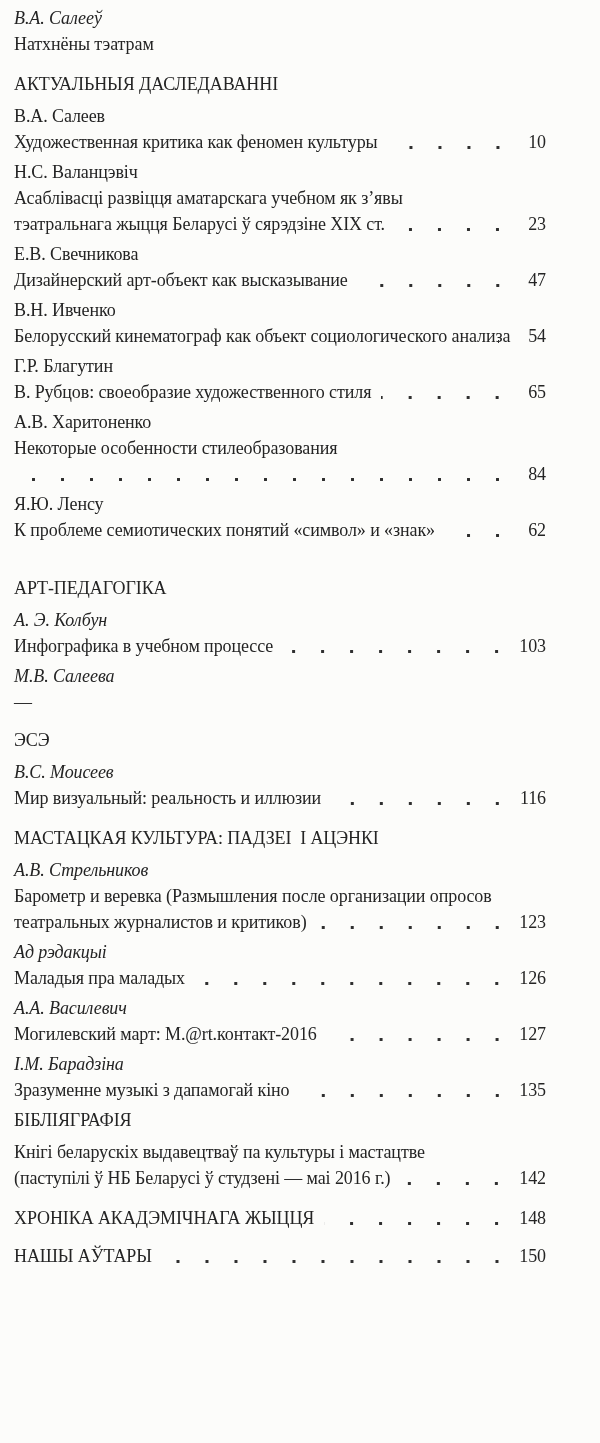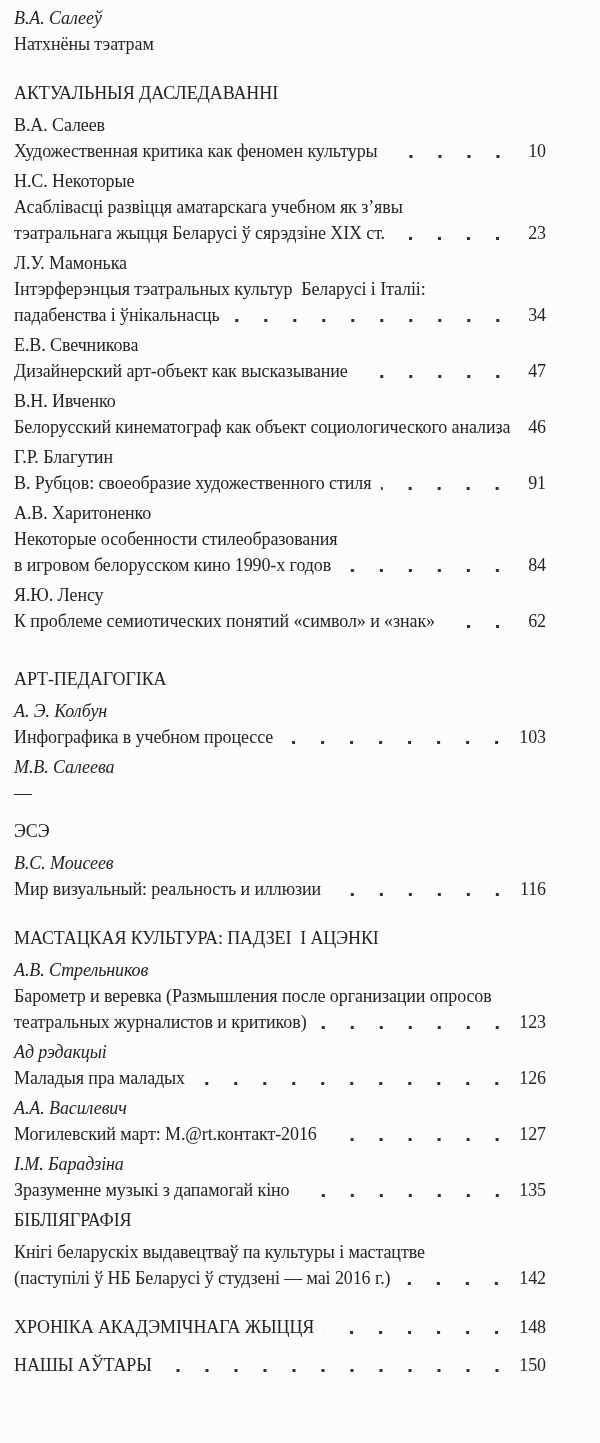--- a/index.html
+++ b/index.html
@@ -6,21 +6,21 @@
   body{width:600px;height:1443px;background:#fcfcfa;overflow:hidden}
   .page{
     box-sizing:border-box;width:564px;height:1443px;
     padding:5px 18px 16px 14px;
     font-family:"Liberation Serif",serif;
     font-size:18px;line-height:26px;color:#242424;letter-spacing:-0.1px;
   }
   .author,.t,.h-text{white-space:pre-wrap}
   .author.it{font-style:italic}
   .entry{margin:0 0 4px}
-  .h{margin:23px 0 6px}
+  .h{margin:14px 0 6px}
   .h.g32{margin-top:32px}
   .h.g12{margin-top:12px}
   .h.g0{margin-top:0}
   .row{display:flex;align-items:flex-end}
   .row .t,.row .h-text{white-space:pre;flex:0 1 auto;min-width:0}
   .leader{
     flex:1 1 auto;min-width:14px;height:5px;align-self:flex-end;
     margin:0 8px 5px 10px;
     background-image:radial-gradient(circle,#2e2e2e 1.4px,rgba(0,0,0,0) 1.8px);
     background-size:29px 5px;background-repeat:repeat-x;background-position:right center;
@@ -43,71 +43,61 @@
   <div class="entry">
     <div class="author">В.А. Салеев</div>
     <div class="row">
       <span class="t">Художественная критика как феномен культуры</span>
       <span class="leader"></span>
       <span class="pg">10</span>
     </div>
   </div>
 
   <div class="entry">
-    <div class="author">Н.С. Некоторые</div>
+    <div class="author">Н.С. Валанцэвіч</div>
     <div class="t">Асаблівасці развіцця аматарскага учебном як з’явы</div>
     <div class="row">
       <span class="t">тэатральнага жыцця Беларусі ў сярэдзіне XIX ст.</span>
       <span class="leader"></span>
       <span class="pg">23</span>
     </div>
   </div>
 
-  <div class="entry">
-    <div class="author">Л.У. Мамонька</div>
-    <div class="t">Інтэрферэнцыя тэатральных культур  Беларусі і Італіі:</div>
-    <div class="row">
-      <span class="t">падабенства і ўнікальнасць</span>
-      <span class="leader"></span>
-      <span class="pg">34</span>
-    </div>
-  </div>
 
   <div class="entry">
     <div class="author">Е.В. Свечникова</div>
     <div class="row">
       <span class="t">Дизайнерский арт-объект как высказывание</span>
       <span class="leader"></span>
       <span class="pg">47</span>
     </div>
   </div>
 
   <div class="entry">
     <div class="author">В.Н. Ивченко</div>
     <div class="row">
       <span class="t">Белорусский кинематограф как объект социологического анализа</span>
       <span class="leader"></span>
-      <span class="pg">46</span>
+      <span class="pg">54</span>
     </div>
   </div>
 
   <div class="entry">
     <div class="author">Г.Р. Благутин</div>
     <div class="row">
       <span class="t">В. Рубцов: своеобразие художественного стиля</span>
       <span class="leader"></span>
-      <span class="pg">91</span>
+      <span class="pg">65</span>
     </div>
   </div>
 
   <div class="entry">
     <div class="author">А.В. Харитоненко</div>
     <div class="t">Некоторые особенности стилеобразования</div>
     <div class="row">
-      <span class="t">в игровом белорусском кино 1990-х годов</span>
       <span class="leader"></span>
       <span class="pg">84</span>
     </div>
   </div>
 
   <div class="entry">
     <div class="author">Я.Ю. Ленсу</div>
     <div class="row">
       <span class="t">К проблеме семиотических понятий «символ» и «знак»</span>
       <span class="leader"></span>

